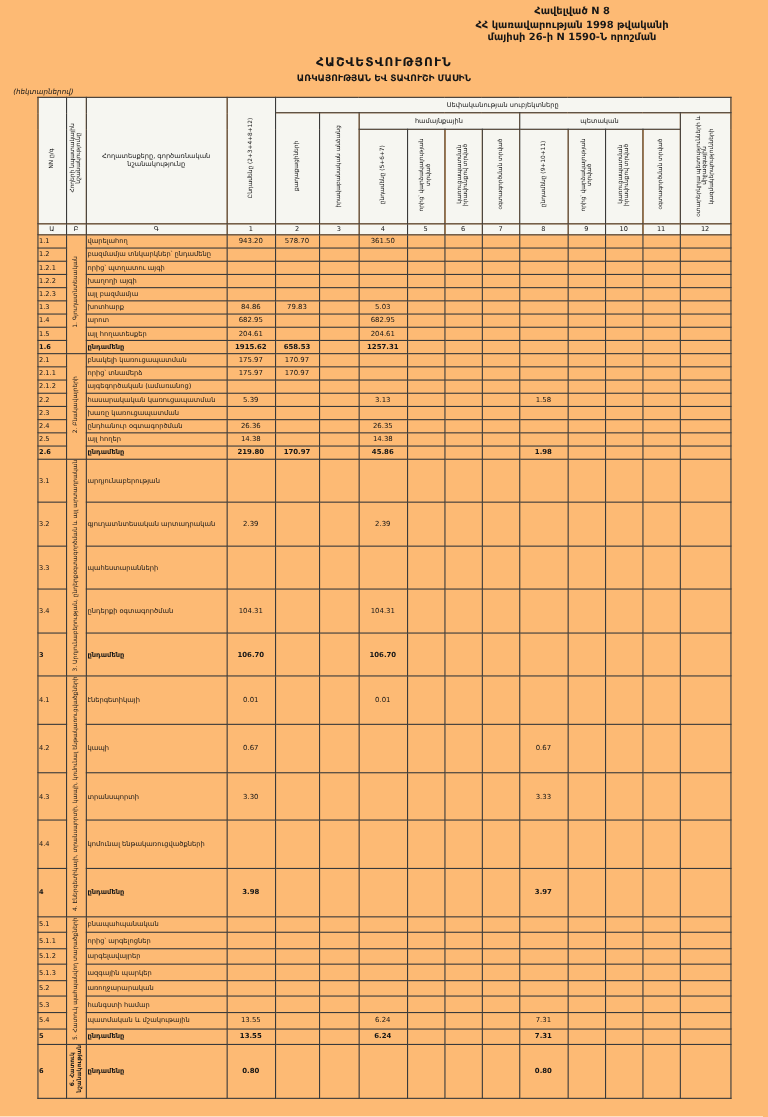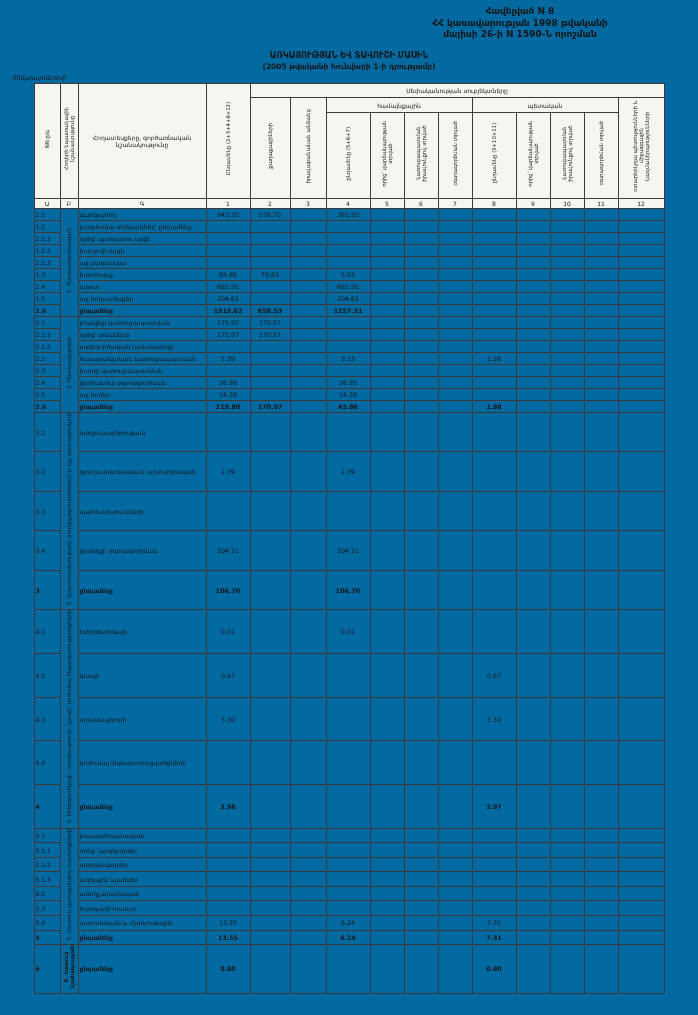--- a/index.html
+++ b/index.html
@@ -1,18 +1,18 @@
 <!DOCTYPE html>
 <html><head>
 <meta charset="utf-8">
 <style>
   html,body { margin:0; padding:0; background:#ffffff; }
   .page {
     width:698px; height:1015px; box-sizing:border-box; position:relative;
-    background:#0369a1; color:#161616;
+    background:#fdba74; color:#161616;
     font-family:"DejaVu Sans", sans-serif; overflow:hidden;
     padding:6px 12px;
   }
   .appendix { position:absolute; top:6px; right:28px; width:300px; text-align:center;
     font-weight:bold; font-size:9px; line-height:1.3; }
   .titleblock { margin-top:44px; text-align:center; font-weight:bold; }
   .titleblock .t1 { font-size:11px; letter-spacing:1px; margin-bottom:3px; }
   .titleblock .t2 { font-size:7.8px; }
   .titleblock .t3 { font-size:8.2px; margin-top:1px; }
   .titleblock .t4 { font-size:7.5px; margin-top:2px; font-weight:bold; }
@@ -46,22 +46,22 @@
 
 <div class="page">
 
   <div class="appendix">
     <div>Հավելված N 8</div>
     <div>ՀՀ կառավարության 1998 թվականի</div>
     <div>մայիսի 26-ի N 1590-Ն որոշման</div>
   </div>
 
   <div class="titleblock">
+    <div class="t1">ՀԱՇՎԵՏՎՈՒԹՅՈՒՆ</div>
     <div class="t3">ԱՌԿԱՅՈՒԹՅԱՆ ԵՎ ՏԱՎՈՒՇԻ ՄԱՍԻՆ</div>
-    <div class="t4">(2005 թվականի հունվարի 1-ի դրությամբ)</div>
   </div>
 
   <div class="units">(հեկտարներով)</div>
 
   <table class="report">
     <colgroup>
       <col style="width:26px">
         <col style="width:18px">
         <col style="width:128px">
       <col style="width:44px">

